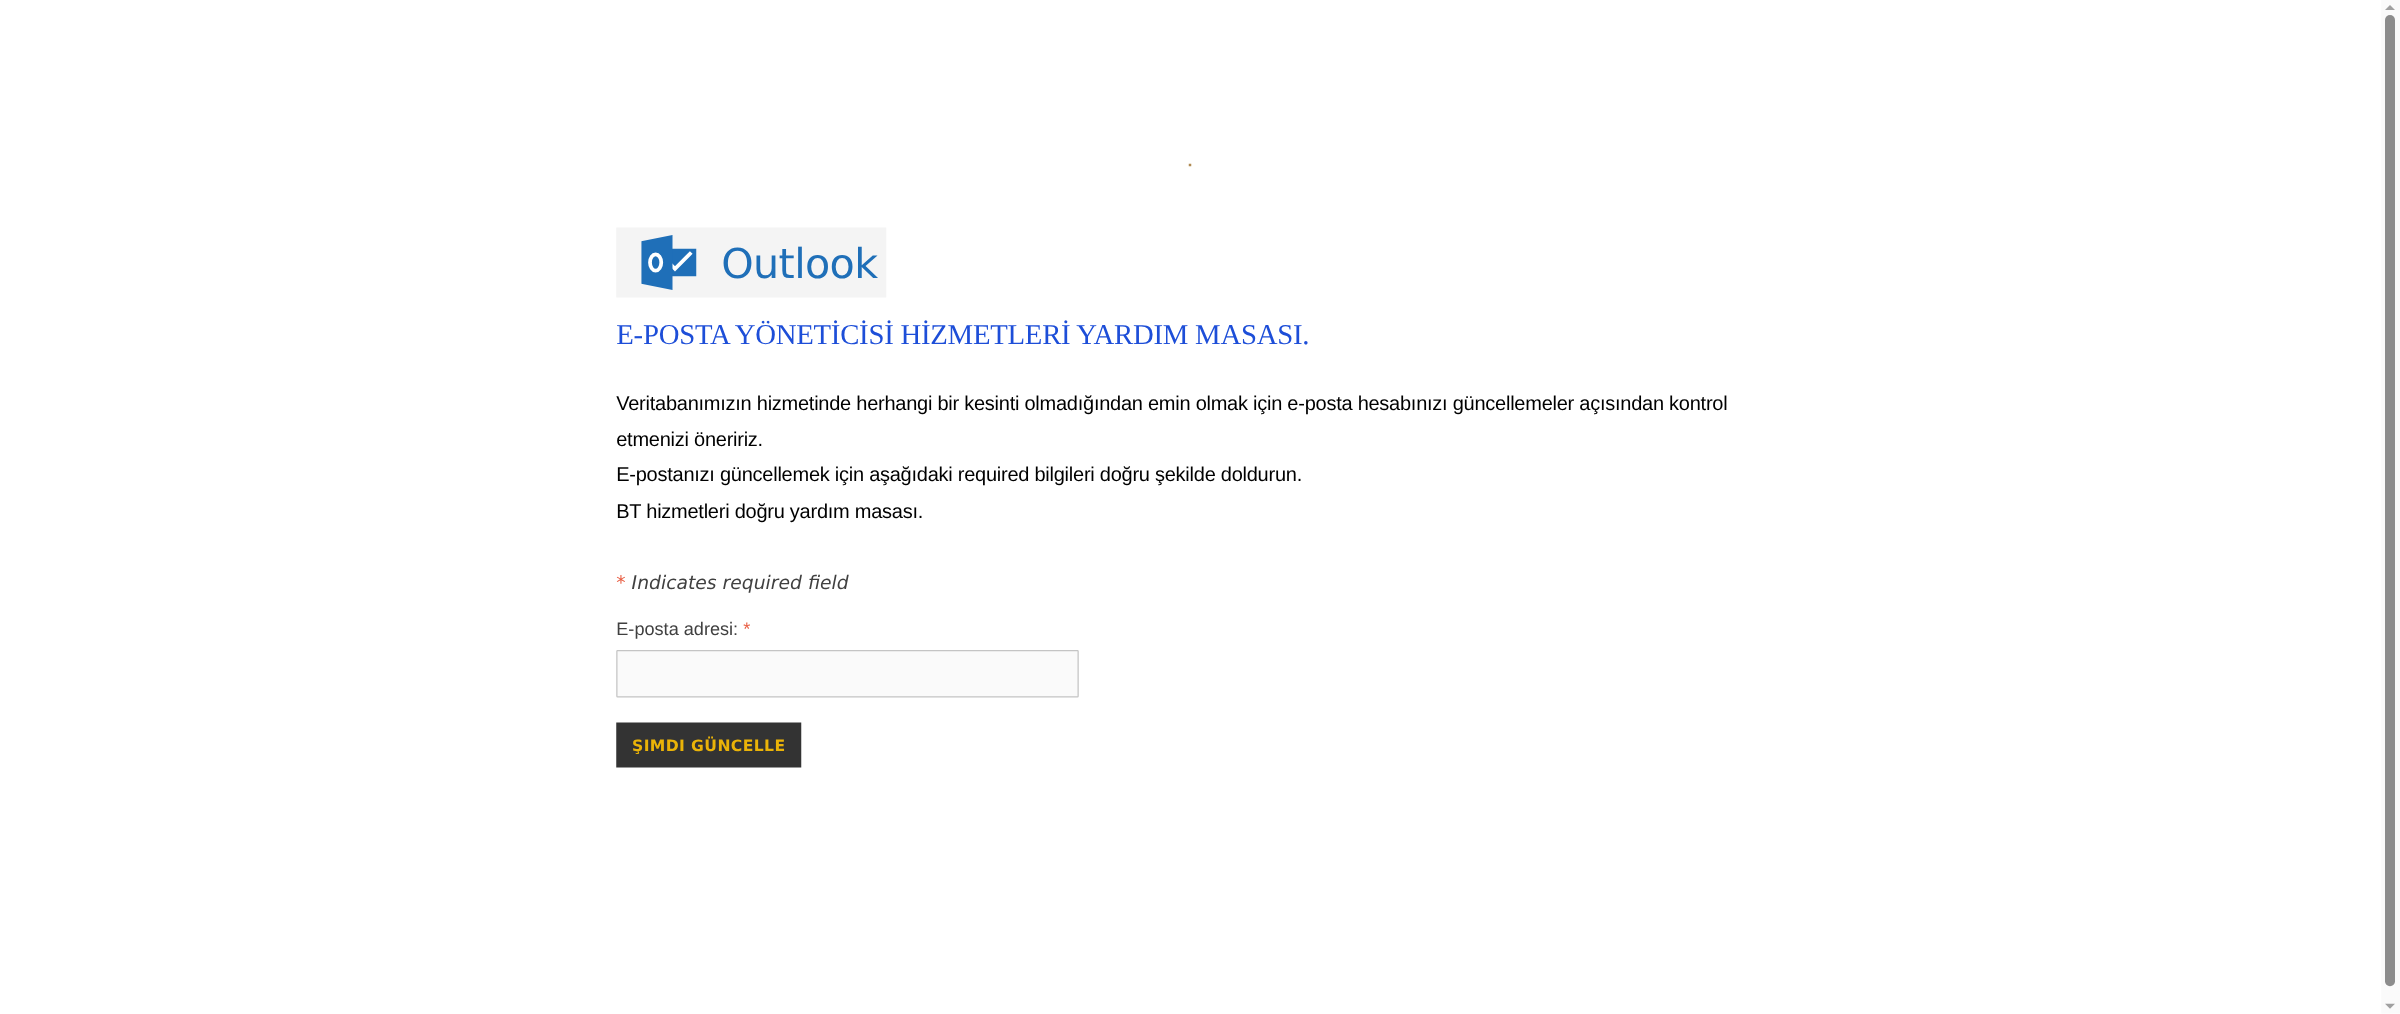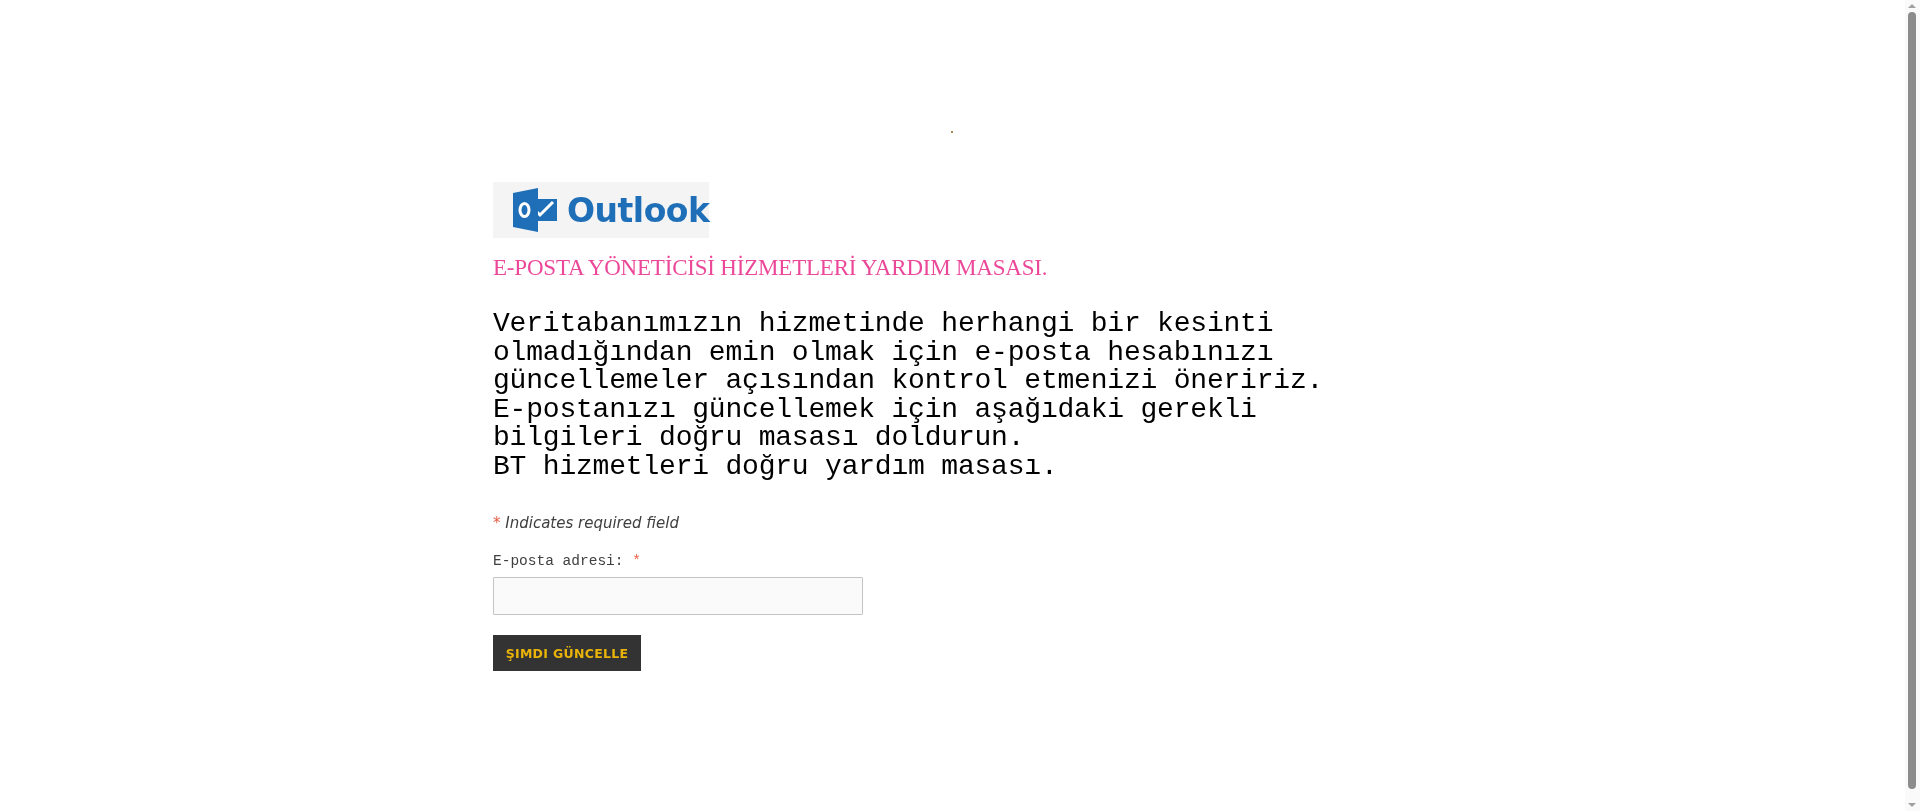--- a/index.html
+++ b/index.html
@@ -42,61 +42,60 @@
       align-items: center;
       box-sizing: border-box;
       padding-left: 20px;
     }
     .logo-icon {
       width: 50px;
       height: 44px;
       position: relative;
     }
     .logo-text {
-      margin-left: 4px;
+      margin-left: 14px;
       font-family: "DejaVu Sans", sans-serif;
       font-size: 33px;
       color: #1f6fb8;
       letter-spacing: -0.5px;
       line-height: 1;
-      font-weight: bold;
     }
     .heading {
       margin-top: 16px;
       font-family: "Liberation Serif", serif;
       font-size: 23px;
-      color: #ec4899;
+      color: #1d4ed8;
       line-height: 28px;
       letter-spacing: -0.2px;
     }
     .intro {
       margin-top: 28px;
-      font-family: Liberation Mono, monospace;
-      font-size: 28px;
+      font-family: Liberation Sans, sans-serif;
+      font-size: 16px;
       line-height: 28.5px;
       color: #000;
       letter-spacing: -0.2px;
       width: 925px;
     }
     .intro p { margin: 0; }
     .required-note {
       margin-top: 32px;
       font-family: "DejaVu Sans", sans-serif;
       font-size: 15px;
       font-style: italic;
       color: #404040;
       line-height: 20px;
     }
     .asterisk { color: #e85c41; }
     .field {
       margin-top: 18px;
     }
     .field + .field { margin-top: 27px; }
     .field-label {
-      font-family: Liberation Mono, monospace;
+      font-family: Liberation Sans, sans-serif;
       font-size: 14.5px;
       color: #404040;
       line-height: 20px;
       margin-bottom: 6px;
     }
     .field-input {
       display: block;
       width: 370px;
       height: 38px;
       box-sizing: border-box;
@@ -174,21 +173,21 @@
           <ellipse cx="11.5" cy="22" rx="4.5" ry="6.5" fill="none" stroke="#ffffff" stroke-width="3"></ellipse>
         </svg>
       </div>
       <span class="logo-text">Outlook</span>
     </div>
 
     <div class="heading">E-POSTA YÖNETİCİSİ HİZMETLERİ YARDIM MASASI.</div>
 
     <div class="intro">
       <p>Veritabanımızın hizmetinde herhangi bir kesinti olmadığından emin olmak için e-posta hesabınızı güncellemeler açısından kontrol etmenizi öneririz.</p>
-      <p>E-postanızı güncellemek için aşağıdaki gerekli bilgileri doğru masası doldurun.</p>
+      <p>E-postanızı güncellemek için aşağıdaki required bilgileri doğru şekilde doldurun.</p>
       <p>BT hizmetleri doğru yardım masası.</p>
     </div>
 
     <div class="required-note">
       <span class="asterisk">*</span>
       <span>Indicates required field</span>
     </div>
 
     <form>
       <div class="field">

